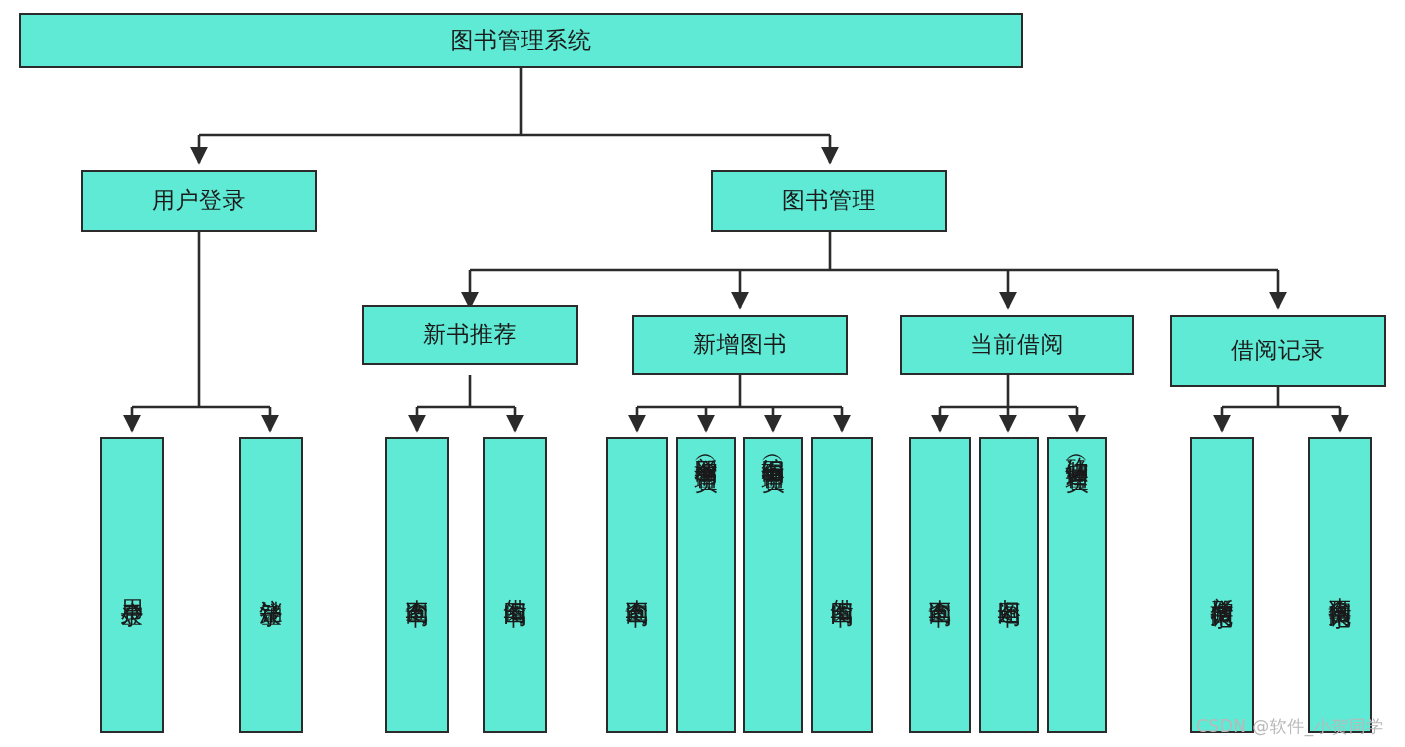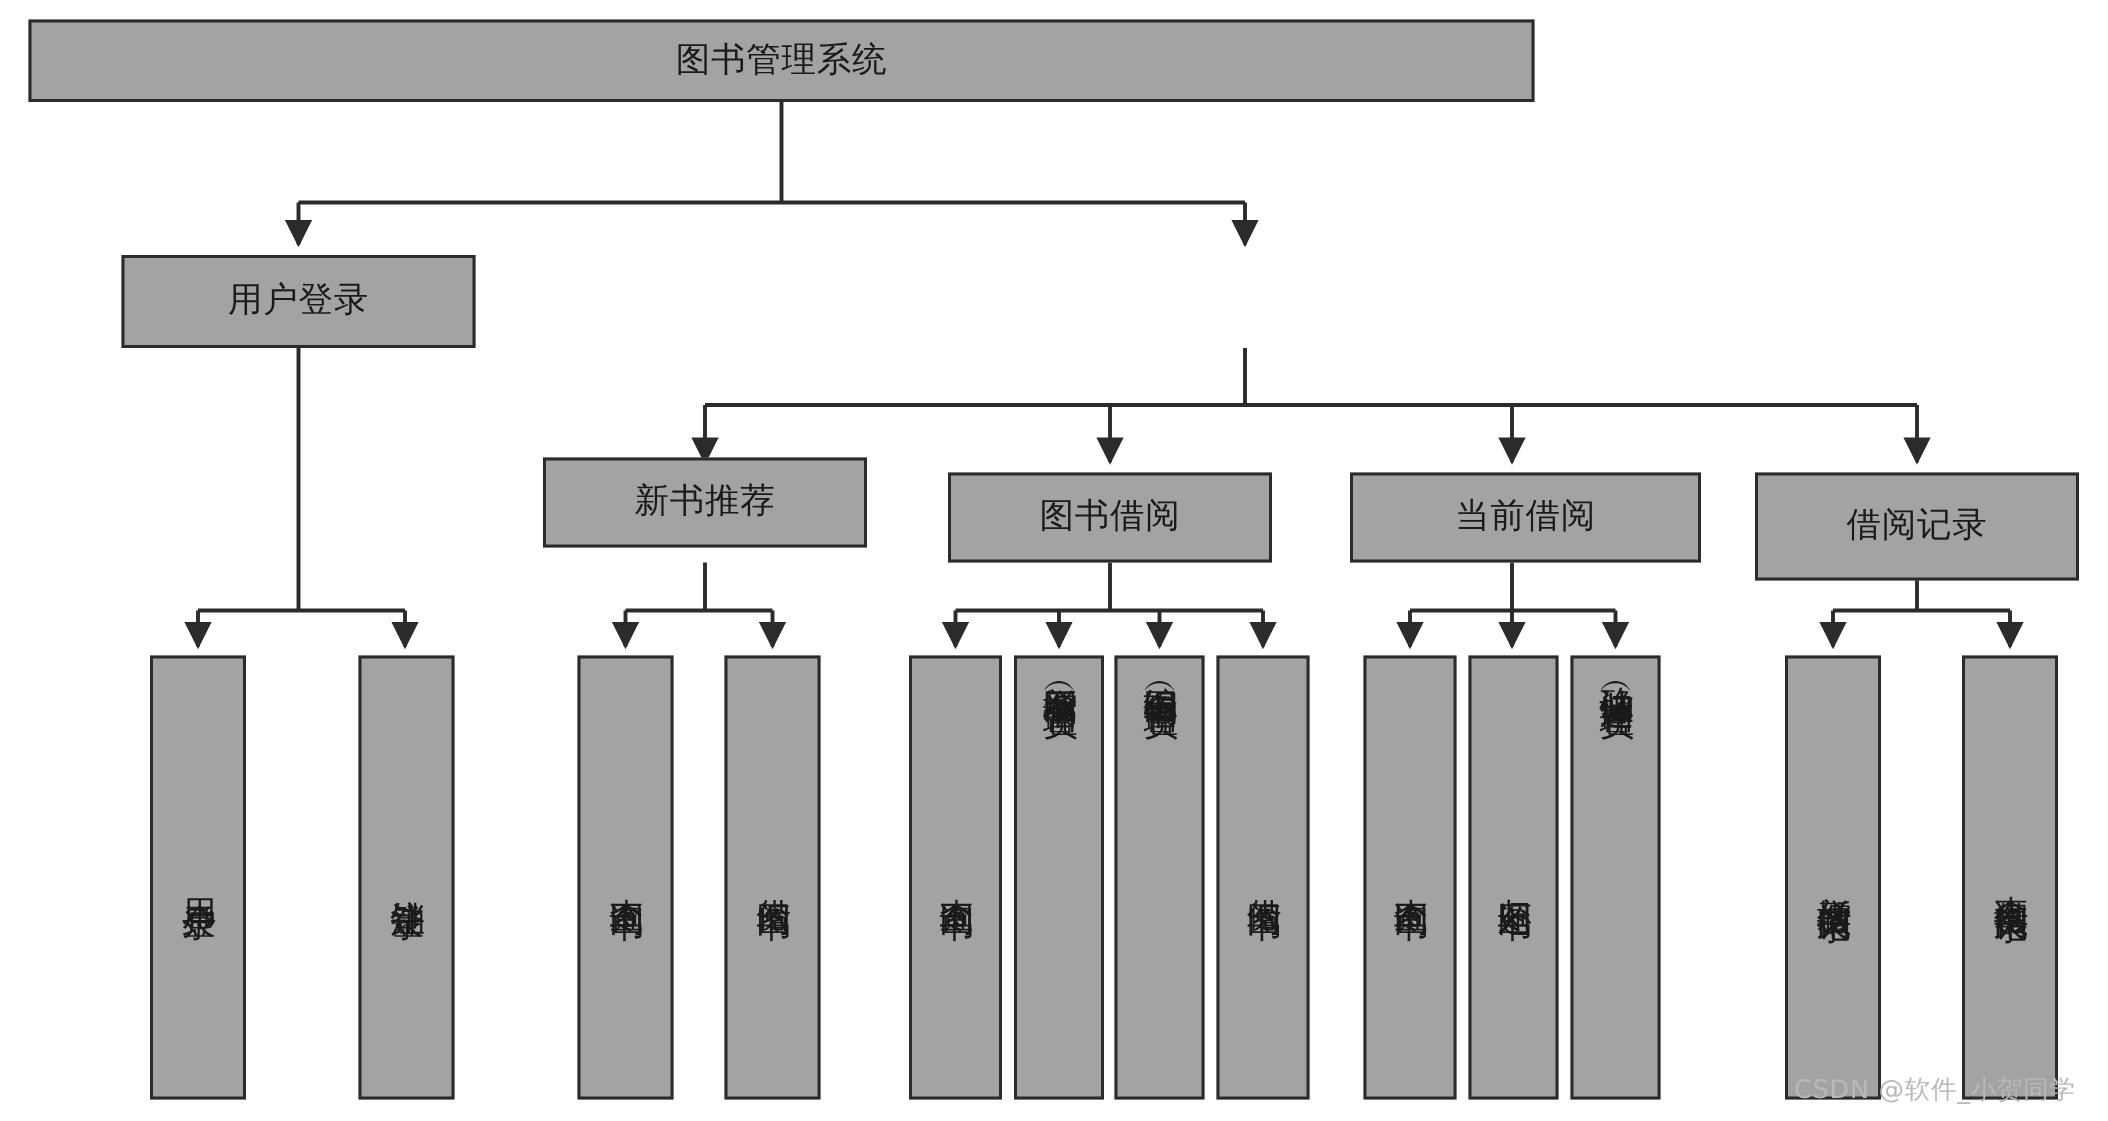--- a/index.html
+++ b/index.html
@@ -24,21 +24,21 @@
     position: absolute;
     left: 0;
     top: 0;
     width: 1405px;
     height: 747px;
   }
   
   .node-box {
     position: absolute;
     box-sizing: border-box;
-    background: #a3a3a3;
+    background: #5eead4;
     border: 2.5px solid #2b2b2b;
     display: flex;
     align-items: center;
     justify-content: center;
   }
   .node-label {
     color: #1a1a1a;
     font-size: 23px;
     line-height: 1.12;
     letter-spacing: 0.5px;
@@ -127,26 +127,29 @@
     </g>
   </svg>
 
   <div class="node-box" style="left:19px; top:13px; width:1004px; height:55px;">
     <span class="node-label">图书管理系统</span>
   </div>
 
   <div class="node-box" style="left:81px; top:170px; width:236px; height:62px;">
     <span class="node-label">用户登录</span>
   </div>
+  <div class="node-box" style="left:711px; top:170px; width:236px; height:62px;">
+    <span class="node-label">图书管理</span>
+  </div>
 
   <div class="node-box" style="left:362px; top:305px; width:216px; height:60px;">
     <span class="node-label">新书推荐</span>
   </div>
   <div class="node-box" style="left:632px; top:315px; width:216px; height:60px;">
-    <span class="node-label">图书借阅</span>
+    <span class="node-label">新增图书</span>
   </div>
   <div class="node-box" style="left:900px; top:315px; width:234px; height:60px;">
     <span class="node-label">当前借阅</span>
   </div>
   <div class="node-box" style="left:1170px; top:315px; width:216px; height:72px;">
     <span class="node-label">借阅记录</span>
   </div>
 
   <div class="node-box vertical centered" style="left:100px; top:437px; width:64px; height:296px;">
     <span class="node-label vertical">用户登录</span>

